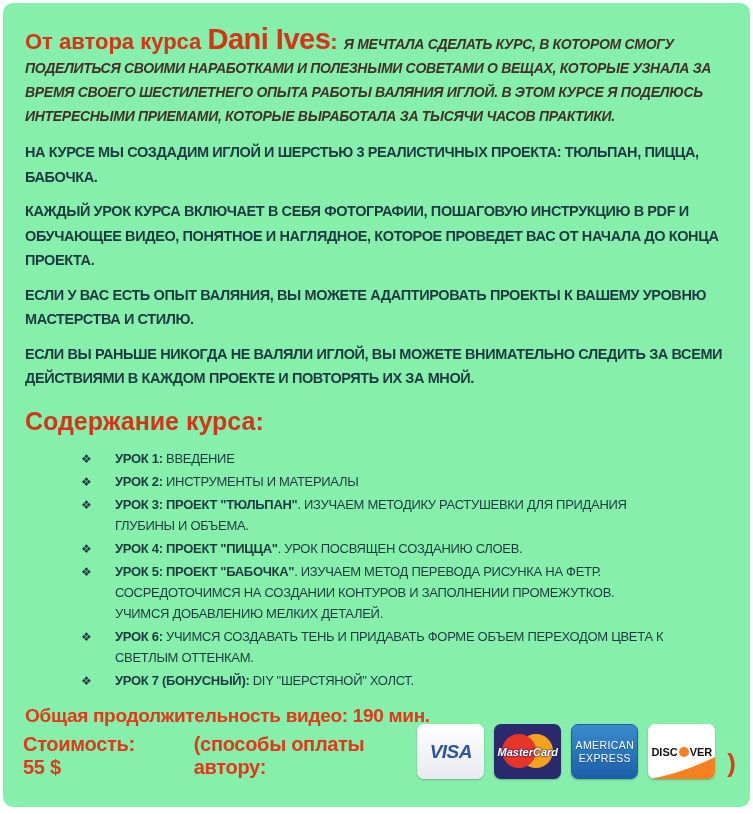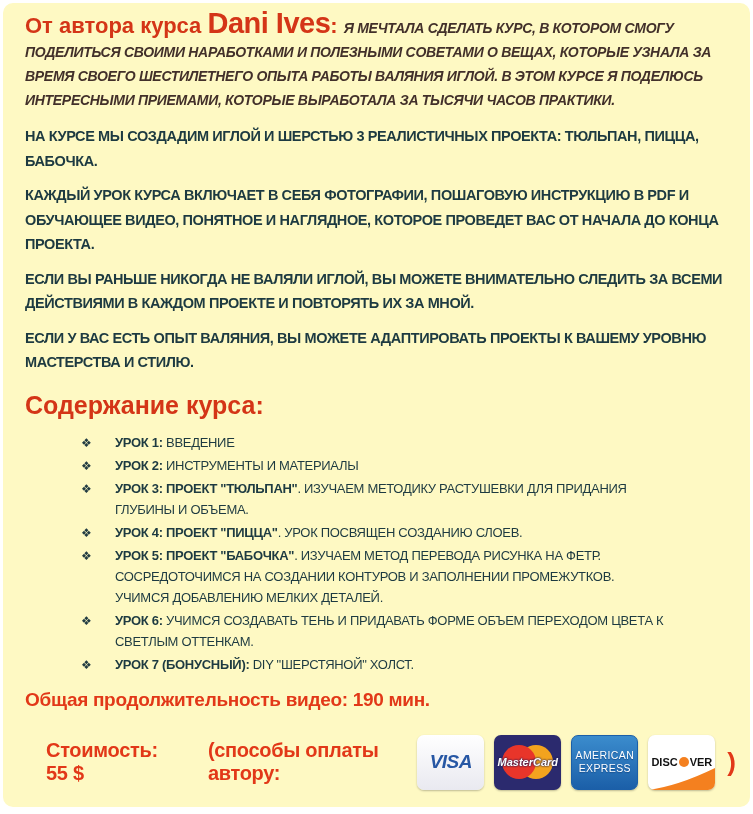--- a/index.html
+++ b/index.html
@@ -1,39 +1,39 @@
 <!DOCTYPE html>
 <html><head>
 <meta charset="utf-8">
 <style>
   html,body{margin:0;padding:0;width:753px;height:814px;background:#ffffff;overflow:hidden;
     font-family:"Liberation Sans", sans-serif;}
-  .panel{position:absolute;left:3px;top:3px;right:3px;bottom:7px;background:#fef9c3;
-    border-radius:10px;padding:8px 22px;box-sizing:border-box;}
+  .panel{position:absolute;left:3px;top:3px;right:3px;bottom:7px;background:#86efac;
+    border-radius:10px;padding:24px 22px;box-sizing:border-box;}
   
   .intro{margin:0 0 12px 0;line-height:24px;}
   .intro-prefix,.intro-colon{color:#d43517;font-weight:700;font-size:22px;}
   .intro-name{color:#d43517;font-weight:700;font-size:29px;letter-spacing:-0.5px;}
   .intro-quote{color:#42302a;font-weight:700;font-style:italic;font-size:14px;letter-spacing:-0.3px;}
   
   .para{color:#1d3a41;font-weight:700;font-size:14.5px;line-height:24.5px;
     letter-spacing:-0.4px;margin:10px 0;}
   
   .contents-heading{color:#d43517;font-weight:700;font-size:25px;margin:16px 0 12px 0;}
   ul.lessons{list-style:none;margin:0;padding:0 0 0 90px;}
   ul.lessons li{position:relative;color:#1d3a41;font-size:13px;line-height:21px;
     letter-spacing:-0.3px;margin:2px 0;}
   .bullet{position:absolute;left:-34px;top:1px;font-size:12px;color:#223c42;}
   .lesson-bold{font-weight:700;}
   .lesson-rest{font-weight:400;white-space:pre-line;}
   
   .duration{color:#e23818;font-weight:700;font-size:19px;letter-spacing:-0.3px;margin:14px 0 0 0;}
   
-  .price-row{position:absolute;left:20px;right:14px;bottom:16px;height:58px;
-    display:flex;align-items:center;margin-left:23px;}
+  .price-row{position:absolute;left:20px;right:14px;bottom:28px;height:58px;
+    display:flex;align-items:flex-end;}
   .price-label{color:#e23818;font-weight:700;font-size:20px;letter-spacing:-0.3px;}
   .methods-label{color:#e23818;font-weight:700;font-size:20px;letter-spacing:-0.3px;margin-left:40px;}
   .close-paren{color:#e23818;font-weight:700;font-size:26px;margin-left:12px;}
   .cards{display:flex;gap:10px;margin-left:14px;}
   .card{width:67px;height:55px;border-radius:7px;position:relative;overflow:hidden;
     display:flex;align-items:center;justify-content:center;box-shadow:0 1px 2px rgba(0,0,0,0.25);}
   .card-visa{background:linear-gradient(#ffffff,#e9e9f0);}
   .visa-text{color:#2757a4;font-weight:700;font-style:italic;font-size:19px;letter-spacing:-0.5px;}
   .card-mc{background:#2b2a6e;}
   .mc-circle{position:absolute;top:10px;width:34px;height:34px;border-radius:50%;}
@@ -52,22 +52,22 @@
 </style>
 </head>
 <body>
 
 <div class="panel">
 
   <p class="intro"><span class="intro-prefix">От автора курса </span><span class="intro-name">Dani Ives</span><span class="intro-colon">: </span><span class="intro-quote">Я МЕЧТАЛА СДЕЛАТЬ КУРС, В КОТОРОМ СМОГУ ПОДЕЛИТЬСЯ СВОИМИ НАРАБОТКАМИ И ПОЛЕЗНЫМИ СОВЕТАМИ О ВЕЩАХ, КОТОРЫЕ УЗНАЛА ЗА ВРЕМЯ СВОЕГО ШЕСТИЛЕТНЕГО ОПЫТА РАБОТЫ ВАЛЯНИЯ ИГЛОЙ. В ЭТОМ КУРСЕ Я ПОДЕЛЮСЬ ИНТЕРЕСНЫМИ ПРИЕМАМИ, КОТОРЫЕ ВЫРАБОТАЛА ЗА ТЫСЯЧИ ЧАСОВ ПРАКТИКИ.</span></p>
 
   <p class="para">НА КУРСЕ МЫ СОЗДАДИМ ИГЛОЙ И ШЕРСТЬЮ 3 РЕАЛИСТИЧНЫХ ПРОЕКТА: ТЮЛЬПАН, ПИЦЦА, БАБОЧКА.</p>
   <p class="para">КАЖДЫЙ УРОК КУРСА ВКЛЮЧАЕТ В СЕБЯ ФОТОГРАФИИ, ПОШАГОВУЮ ИНСТРУКЦИЮ В PDF И ОБУЧАЮЩЕЕ ВИДЕО, ПОНЯТНОЕ И НАГЛЯДНОЕ, КОТОРОЕ ПРОВЕДЕТ ВАС ОТ НАЧАЛА ДО КОНЦА ПРОЕКТА.</p>
+  <p class="para">ЕСЛИ У ВАС ЕСТЬ ОПЫТ ВАЛЯНИЯ, ВЫ МОЖЕТЕ АДАПТИРОВАТЬ ПРОЕКТЫ К ВАШЕМУ УРОВНЮ МАСТЕРСТВА И СТИЛЮ.</p>
   <p class="para">ЕСЛИ ВЫ РАНЬШЕ НИКОГДА НЕ ВАЛЯЛИ ИГЛОЙ, ВЫ МОЖЕТЕ ВНИМАТЕЛЬНО СЛЕДИТЬ ЗА ВСЕМИ ДЕЙСТВИЯМИ В КАЖДОМ ПРОЕКТЕ И ПОВТОРЯТЬ ИХ ЗА МНОЙ.</p>
-  <p class="para">ЕСЛИ У ВАС ЕСТЬ ОПЫТ ВАЛЯНИЯ, ВЫ МОЖЕТЕ АДАПТИРОВАТЬ ПРОЕКТЫ К ВАШЕМУ УРОВНЮ МАСТЕРСТВА И СТИЛЮ.</p>
 
   <div class="contents-heading">Содержание курса:</div>
 
   <ul class="lessons">
     <li><span class="bullet">❖</span><span class="lesson-bold">УРОК 1:</span><span class="lesson-rest"> ВВЕДЕНИЕ</span></li>
     <li><span class="bullet">❖</span><span class="lesson-bold">УРОК 2:</span><span class="lesson-rest"> ИНСТРУМЕНТЫ И МАТЕРИАЛЫ</span></li>
     <li><span class="bullet">❖</span><span class="lesson-bold">УРОК 3: ПРОЕКТ "ТЮЛЬПАН"</span><span class="lesson-rest">. ИЗУЧАЕМ МЕТОДИКУ РАСТУШЕВКИ ДЛЯ ПРИДАНИЯ
 ГЛУБИНЫ И ОБЪЕМА.</span></li>
     <li><span class="bullet">❖</span><span class="lesson-bold">УРОК 4: ПРОЕКТ "ПИЦЦА"</span><span class="lesson-rest">. УРОК ПОСВЯЩЕН СОЗДАНИЮ СЛОЕВ.</span></li>
     <li><span class="bullet">❖</span><span class="lesson-bold">УРОК 5: ПРОЕКТ "БАБОЧКА"</span><span class="lesson-rest">. ИЗУЧАЕМ МЕТОД ПЕРЕВОДА РИСУНКА НА ФЕТР.

